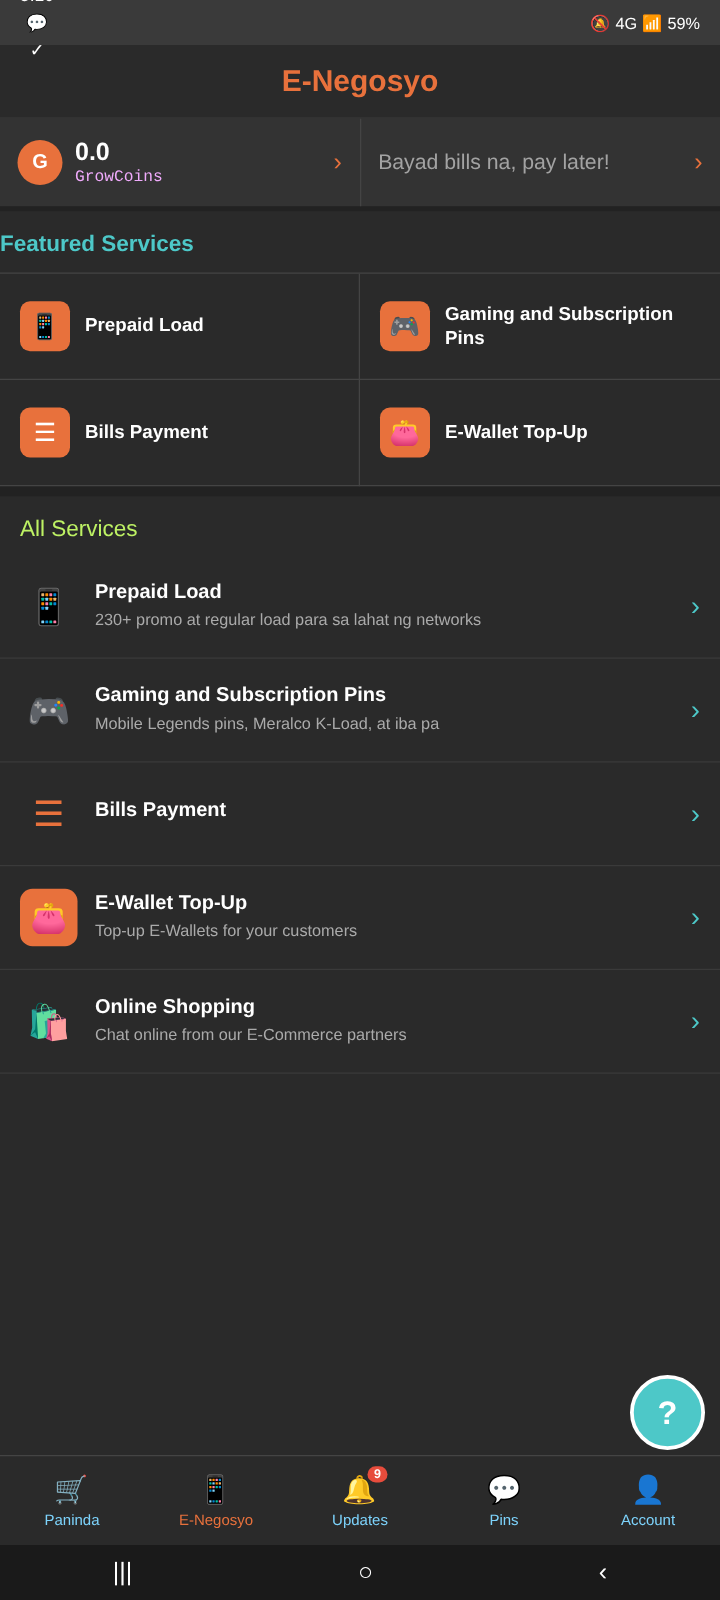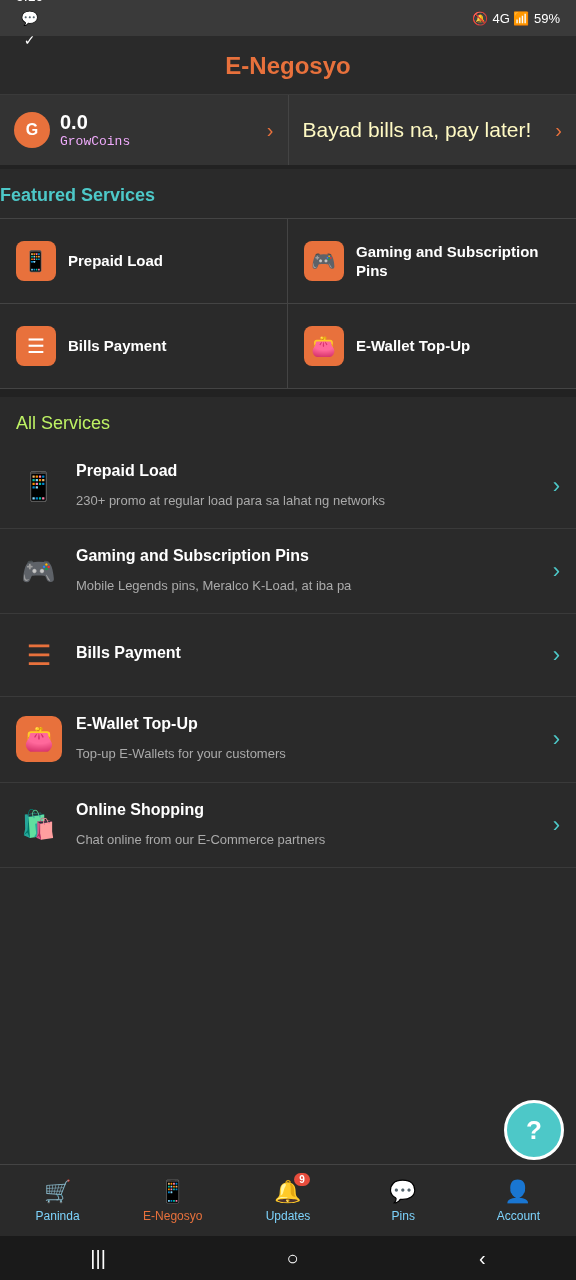--- a/index.html
+++ b/index.html
@@ -57,21 +57,21 @@
       background: #e8713c;
       border-radius: 50%;
       display: flex; align-items: center; justify-content: center;
       font-weight: bold; font-size: 16px; color: #fff;
       margin-right: 10px;
       flex-shrink: 0;
     }
     .growcoins-info .amount { font-size: 20px; font-weight: bold; color: #fff; }
     .growcoins-info .label { font-size: 13px; color: #f0abfc; font-family: Liberation Mono, monospace; }
     .banner-left-chevron { margin-left: auto; color: #e8713c; font-size: 20px; }
-    .banner-right-text { color: #fef9c3; font-size: 21px; line-height: 1.4; flex: 1; }
+    .banner-right-text { color: #a3a3a3; font-size: 17px; line-height: 1.4; flex: 1; }
     .banner-right-chevron { margin-left: auto; color: #e8713c; font-size: 20px; }
 
     
     .section-title {
       color: #4dc8c8;
       font-size: 18px;
       font-weight: bold;
       padding: 16px 0 12px;
     }
     .featured-grid {
@@ -137,21 +137,21 @@
       width: 46px; height: 46px;
       background: #e8713c;
       border-radius: 10px;
       display: flex; align-items: center; justify-content: center;
       margin-right: 14px;
       flex-shrink: 0;
       font-size: 24px;
     }
     .service-info { flex: 1; }
     .service-name { font-size: 16px; font-weight: bold; color: #fff; margin-bottom: 4px; }
-    .service-desc { font-size: 13px; color: #aaa; line-height: 1.4; margin-top: 12px; }
+    .service-desc { font-size: 13px; color: #aaa; line-height: 1.4; }
     .service-chevron { color: #4dc8c8; font-size: 22px; margin-left: 8px; }
 
     
     .float-help {
       position: fixed;
       bottom: 120px;
       right: 12px;
       width: 60px; height: 60px;
       background: #4dc8c8;
       border-radius: 50%;

